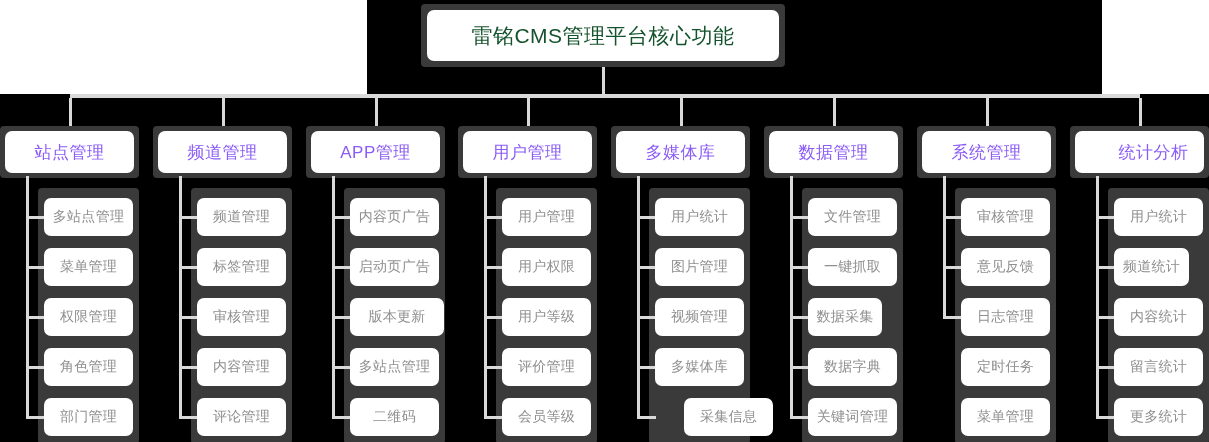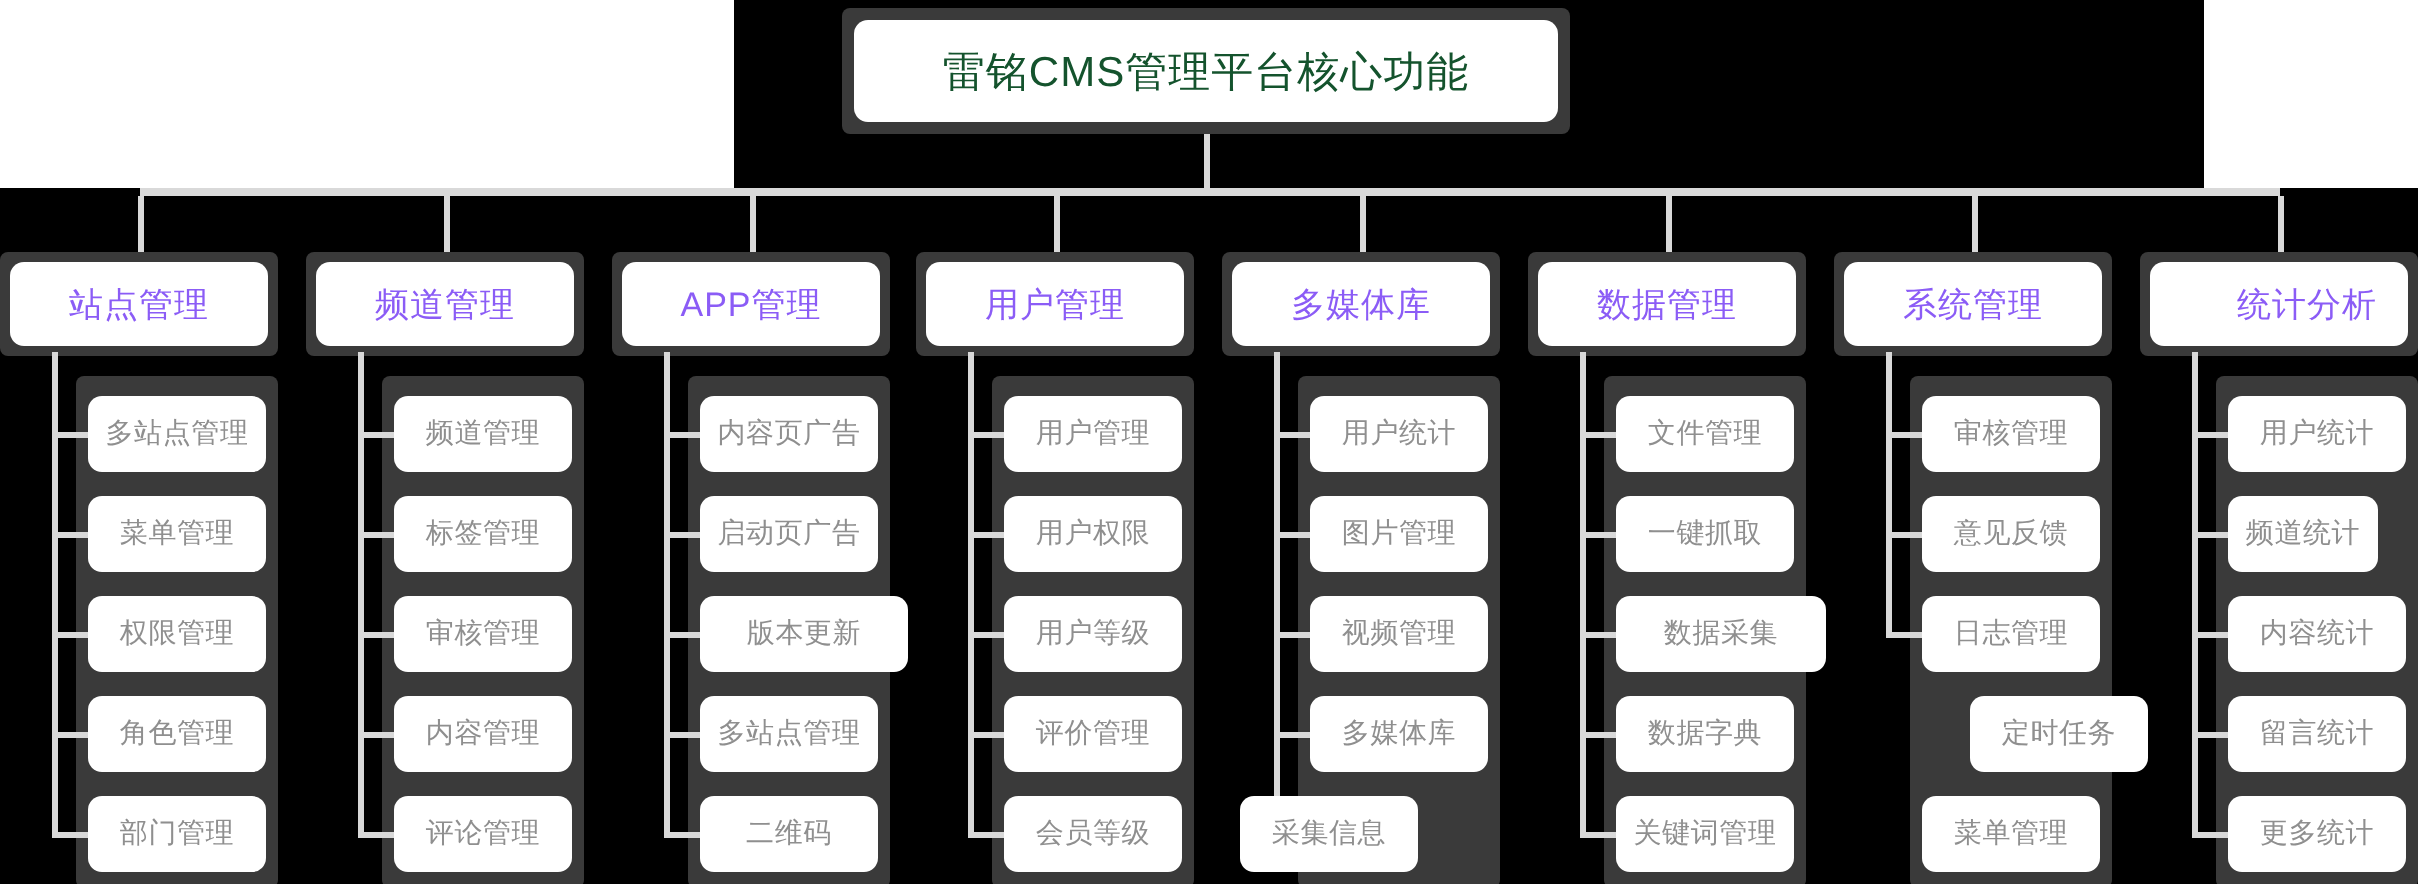--- a/index.html
+++ b/index.html
@@ -116,21 +116,21 @@
       <div class="panel" style="left: 306px; top: 126px; width: 139px; height: 52px;"></div>
       <div class="node node-head" style="left: 311px; top: 131px; width: 129px; height: 42px;">APP管理</div>
       <div class="line" style="left: 332px; top: 176px; width: 3px; height: 28px;"></div>
       <div class="line" style="left: 332px; top: 176px; width: 3px; height: 243px;"></div>
       <div class="panel" style="left: 344px; top: 188px; width: 101px; height: 256px;"></div>
       <div class="line" style="left: 332px; top: 216px; width: 19px; height: 3px;"></div>
       <div class="node node-child" style="left: 350px; top: 198px; width: 89px; height: 38px;">内容页广告</div>
       <div class="line" style="left: 332px; top: 266px; width: 19px; height: 3px;"></div>
       <div class="node node-child" style="left: 350px; top: 248px; width: 89px; height: 38px;">启动页广告</div>
       <div class="line" style="left: 332px; top: 316px; width: 19px; height: 3px;"></div>
-      <div class="node node-child" style="left: 350px; top: 298px; width: 104px; height: 38px;">版本更新</div>
+      <div class="node node-child" style="left: 350px; top: 298px; width: 94px; height: 38px;">版本更新</div>
       <div class="line" style="left: 332px; top: 366px; width: 19px; height: 3px;"></div>
       <div class="node node-child" style="left: 350px; top: 348px; width: 89px; height: 38px;">多站点管理</div>
       <div class="line" style="left: 332px; top: 416px; width: 19px; height: 3px;"></div>
       <div class="node node-child" style="left: 350px; top: 398px; width: 89px; height: 38px;">二维码</div>
       <div class="line" style="left: 527px; top: 98px; width: 3px; height: 28px;"></div>
       <div class="panel" style="left: 458px; top: 126px; width: 139px; height: 52px;"></div>
       <div class="node node-head" style="left: 463px; top: 131px; width: 129px; height: 42px;">用户管理</div>
       <div class="line" style="left: 484px; top: 176px; width: 3px; height: 28px;"></div>
       <div class="line" style="left: 484px; top: 176px; width: 3px; height: 243px;"></div>
       <div class="panel" style="left: 496px; top: 188px; width: 101px; height: 256px;"></div>
@@ -152,50 +152,50 @@
       <div class="panel" style="left: 649px; top: 188px; width: 101px; height: 256px;"></div>
       <div class="line" style="left: 637px; top: 216px; width: 19px; height: 3px;"></div>
       <div class="node node-child" style="left: 655px; top: 198px; width: 89px; height: 38px;">用户统计</div>
       <div class="line" style="left: 637px; top: 266px; width: 19px; height: 3px;"></div>
       <div class="node node-child" style="left: 655px; top: 248px; width: 89px; height: 38px;">图片管理</div>
       <div class="line" style="left: 637px; top: 316px; width: 19px; height: 3px;"></div>
       <div class="node node-child" style="left: 655px; top: 298px; width: 89px; height: 38px;">视频管理</div>
       <div class="line" style="left: 637px; top: 366px; width: 19px; height: 3px;"></div>
       <div class="node node-child" style="left: 655px; top: 348px; width: 89px; height: 38px;">多媒体库</div>
       <div class="line" style="left: 637px; top: 416px; width: 19px; height: 3px;"></div>
-      <div class="node node-child" style="left: 620px; top: 398px; width: 89px; height: 38px;">采集信息</div>
+      <div class="node node-child" style="left: 684px; top: 398px; width: 89px; height: 38px;">采集信息</div>
       <div class="line" style="left: 833px; top: 98px; width: 3px; height: 28px;"></div>
       <div class="panel" style="left: 764px; top: 126px; width: 139px; height: 52px;"></div>
       <div class="node node-head" style="left: 769px; top: 131px; width: 129px; height: 42px;">数据管理</div>
       <div class="line" style="left: 790px; top: 176px; width: 3px; height: 28px;"></div>
       <div class="line" style="left: 790px; top: 176px; width: 3px; height: 243px;"></div>
       <div class="panel" style="left: 802px; top: 188px; width: 101px; height: 256px;"></div>
       <div class="line" style="left: 790px; top: 216px; width: 19px; height: 3px;"></div>
       <div class="node node-child" style="left: 808px; top: 198px; width: 89px; height: 38px;">文件管理</div>
       <div class="line" style="left: 790px; top: 266px; width: 19px; height: 3px;"></div>
       <div class="node node-child" style="left: 808px; top: 248px; width: 89px; height: 38px;">一键抓取</div>
       <div class="line" style="left: 790px; top: 316px; width: 19px; height: 3px;"></div>
-      <div class="node node-child" style="left: 808px; top: 298px; width: 105px; height: 38px;">数据采集</div>
+      <div class="node node-child" style="left: 808px; top: 298px; width: 74px; height: 38px;">数据采集</div>
       <div class="line" style="left: 790px; top: 366px; width: 19px; height: 3px;"></div>
       <div class="node node-child" style="left: 808px; top: 348px; width: 89px; height: 38px;">数据字典</div>
       <div class="line" style="left: 790px; top: 416px; width: 19px; height: 3px;"></div>
       <div class="node node-child" style="left: 808px; top: 398px; width: 89px; height: 38px;">关键词管理</div>
       <div class="line" style="left: 986px; top: 98px; width: 3px; height: 28px;"></div>
       <div class="panel" style="left: 917px; top: 126px; width: 139px; height: 52px;"></div>
       <div class="node node-head" style="left: 922px; top: 131px; width: 129px; height: 42px;">系统管理</div>
       <div class="line" style="left: 943px; top: 176px; width: 3px; height: 28px;"></div>
       <div class="line" style="left: 943px; top: 176px; width: 3px; height: 143px;"></div>
       <div class="panel" style="left: 955px; top: 188px; width: 101px; height: 256px;"></div>
       <div class="line" style="left: 943px; top: 216px; width: 19px; height: 3px;"></div>
       <div class="node node-child" style="left: 961px; top: 198px; width: 89px; height: 38px;">审核管理</div>
       <div class="line" style="left: 943px; top: 266px; width: 19px; height: 3px;"></div>
       <div class="node node-child" style="left: 961px; top: 248px; width: 89px; height: 38px;">意见反馈</div>
       <div class="line" style="left: 943px; top: 316px; width: 19px; height: 3px;"></div>
       <div class="node node-child" style="left: 961px; top: 298px; width: 89px; height: 38px;">日志管理</div>
-      <div class="node node-child" style="left: 961px; top: 348px; width: 89px; height: 38px; margin-left: 24px;">定时任务</div>
+      <div class="node node-child" style="left: 961px; top: 348px; width: 89px; height: 38px;">定时任务</div>
       <div class="node node-child" style="left: 961px; top: 398px; width: 89px; height: 38px;">菜单管理</div>
       <div class="line" style="left: 1139px; top: 98px; width: 3px; height: 28px;"></div>
       <div class="panel" style="left: 1070px; top: 126px; width: 139px; height: 52px;"></div>
       <div class="node node-head" style="left: 1075px; top: 131px; width: 129px; height: 42px; padding-left: 28px;">统计分析</div>
       <div class="line" style="left: 1096px; top: 176px; width: 3px; height: 28px;"></div>
       <div class="line" style="left: 1096px; top: 176px; width: 3px; height: 243px;"></div>
       <div class="panel" style="left: 1108px; top: 188px; width: 101px; height: 256px;"></div>
       <div class="line" style="left: 1096px; top: 216px; width: 19px; height: 3px;"></div>
       <div class="node node-child" style="left: 1114px; top: 198px; width: 89px; height: 38px;">用户统计</div>
       <div class="line" style="left: 1096px; top: 266px; width: 19px; height: 3px;"></div>

